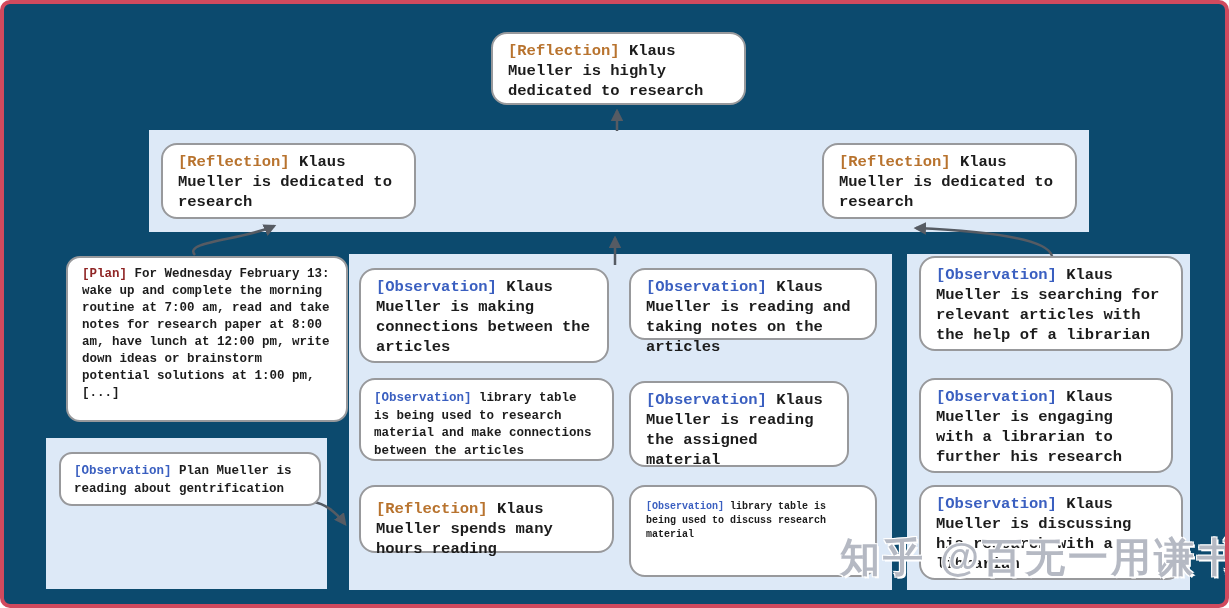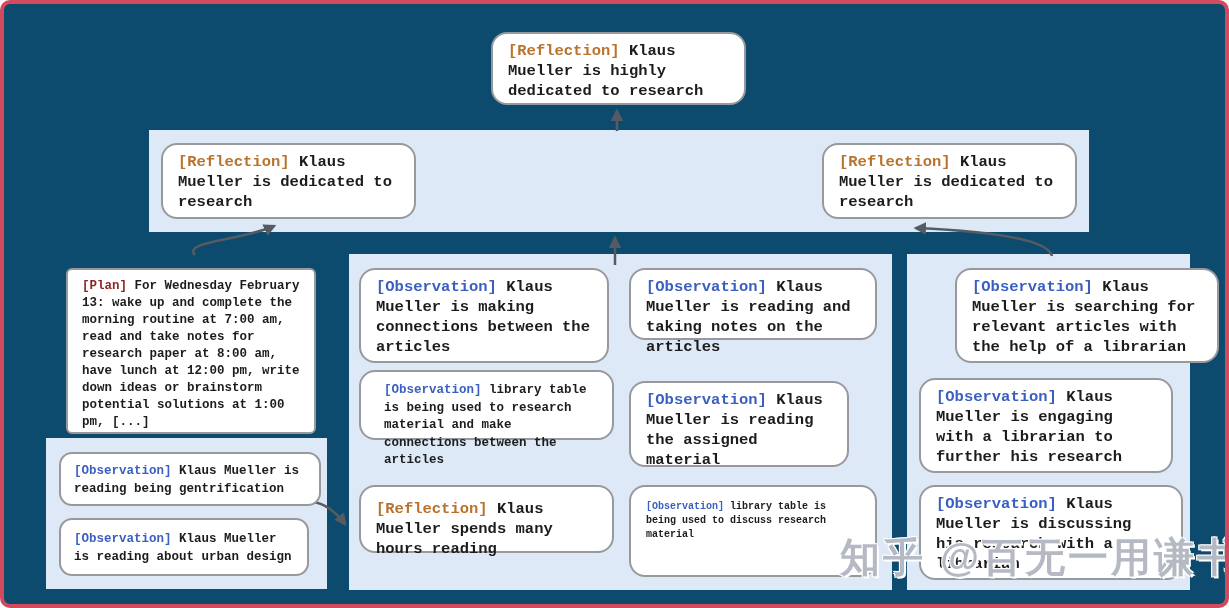--- a/index.html
+++ b/index.html
@@ -80,60 +80,56 @@
 
   <div class="node fs-lg" style="left:157px;top:139px;width:255px;height:76px;">
     <span class="tag reflection">[Reflection]</span>
     <span>Klaus Mueller is dedicated to research</span>
   </div>
   <div class="node fs-lg" style="left:818px;top:139px;width:255px;height:76px;">
     <span class="tag reflection">[Reflection]</span>
     <span>Klaus Mueller is dedicated to research</span>
   </div>
 
-  <div class="node fs-sm plan-box" style="left:62px;top:264px;width:250px;height:166px;border-radius:6px;">
+  <div class="node fs-sm plan-box" style="left:62px;top:252px;width:282px;height:166px;">
     <span class="tag plan">[Plan]</span>
     <span>For Wednesday February 13: wake up and complete the morning routine at 7:00 am, read and take notes for research paper at 8:00 am, have lunch at 12:00 pm, write down ideas or brainstorm potential solutions at 1:00 pm, [...]</span>
   </div>
 
   <div class="node fs-sm obs-small" style="left:55px;top:448px;width:262px;height:54px;">
     <span class="tag observation">[Observation]</span>
-    <span>Klaus Mueller is reading being gentrification</span>
-  </div>
-  <div class="node fs-sm obs-small" style="left:55px;top:514px;width:250px;height:58px;padding-top:11px;">
-    <span class="tag observation">[Observation]</span>
-    <span>Klaus Mueller is reading about urban design</span>
+    <span>Plan Mueller is reading about gentrification</span>
   </div>
 
   <div class="node fs-lg" style="left:355px;top:264px;width:250px;height:95px;">
     <span class="tag observation">[Observation]</span>
     <span>Klaus Mueller is making connections between the articles</span>
   </div>
   <div class="node fs-lg" style="left:625px;top:264px;width:248px;height:72px;">
     <span class="tag observation">[Observation]</span>
     <span>Klaus Mueller is reading and taking notes on the articles</span>
   </div>
-  <div class="node fs-sm" style="left:355px;top:366px;width:255px;height:70px;padding:10px 23px;">
+  <div class="node fs-sm" style="left:355px;top:374px;width:255px;height:83px;padding:10px 13px;">
     <span class="tag observation">[Observation]</span>
     <span>library table is being used to research material and make connections between the articles</span>
   </div>
   <div class="node fs-lg" style="left:625px;top:377px;width:220px;height:86px;">
     <span class="tag observation">[Observation]</span>
     <span>Klaus Mueller is reading the assigned material</span>
   </div>
   <div class="node fs-lg" style="left:355px;top:481px;width:255px;height:68px;padding-top:12px;">
     <span class="tag reflection">[Reflection]</span>
     <span>Klaus Mueller spends many hours reading</span>
   </div>
   <div class="node fs-md" style="left:625px;top:481px;width:248px;height:92px;">
     <span class="tag observation">[Observation]</span>
     <span>library table is being used to discuss research material</span>
   </div>
 
-  <div class="node fs-lg" style="left:915px;top:264px;width:264px;height:95px;margin-left:36px;">
+  <div class="node fs-lg" style="left:915px;top:252px;width:264px;height:95px;">
     <span class="tag observation">[Observation]</span>
     <span>Klaus Mueller is searching for relevant articles with the help of a librarian</span>
   </div>
   <div class="node fs-lg" style="left:915px;top:374px;width:254px;height:95px;">
     <span class="tag observation">[Observation]</span>
     <span>Klaus Mueller is engaging with a librarian to further his research</span>
   </div>
   <div class="node fs-lg" style="left:915px;top:481px;width:264px;height:95px;">
     <span class="tag observation">[Observation]</span>
     <span>Klaus Mueller is discussing his research with a librarian</span>

